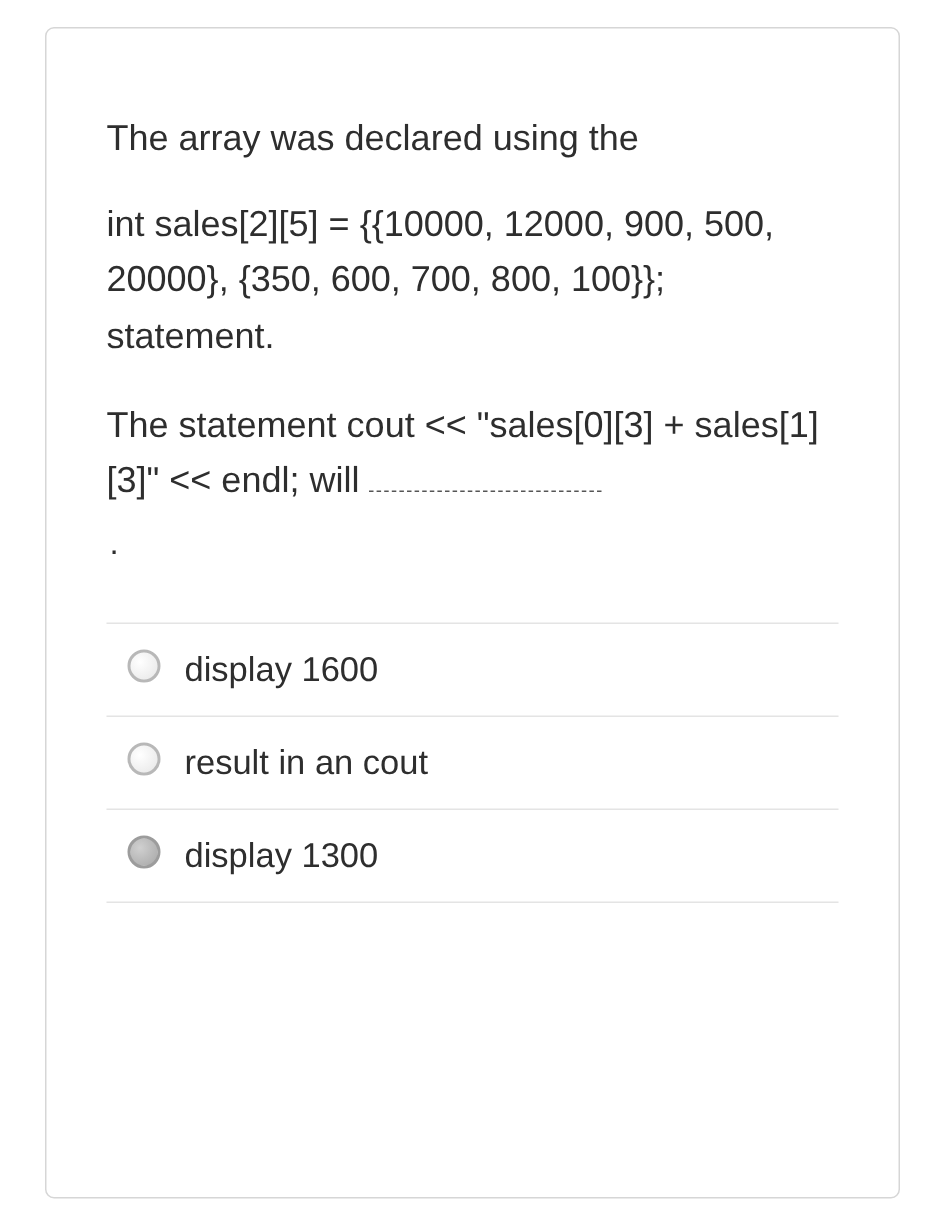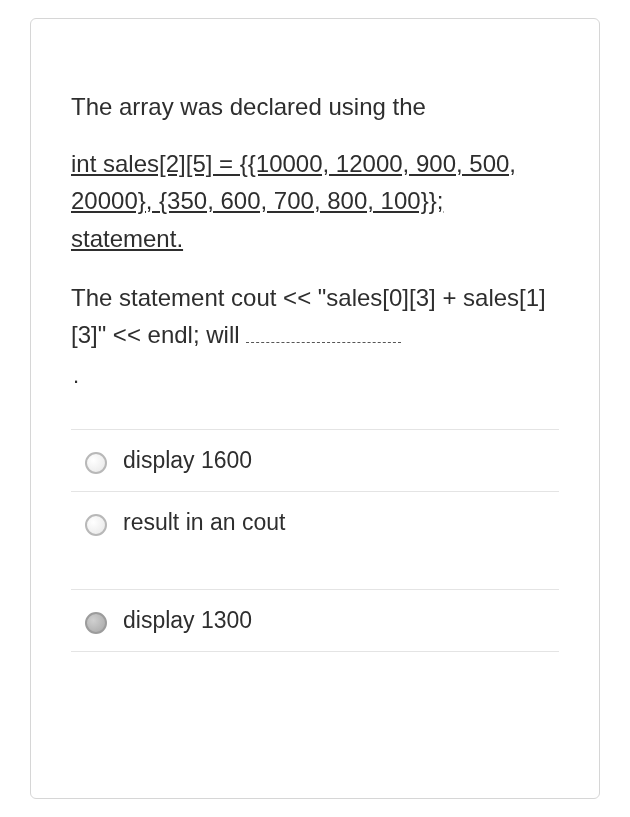--- a/index.html
+++ b/index.html
@@ -10,34 +10,33 @@
     body {
       font-family: -apple-system, BlinkMacSystemFont, "Segoe UI", Helvetica, Arial, sans-serif;
       background: #fff;
       width: 630px;
       height: 817px;
       padding: 18px 30px;
     }
     .card {
       border: 1.5px solid #d6d6d6;
       border-radius: 6px;
-      padding: 69px 40px 40px 40px;
+      padding: 55px 40px 40px 40px;
       height: 100%;
     }
     .question-text {
       font-size: 24px;
       color: #2e2e2e;
       line-height: 1.55;
     }
     .para1 {
       margin-bottom: 20px;
     }
     .para2 {
       margin-bottom: 22px;
-      text-decoration: underline;
     }
     .para3 {
       margin-bottom: 10px;
     }
     .blank {
       display: inline-block;
       border-bottom: 1.5px dashed #555;
       width: 155px;
       vertical-align: baseline;
       height: 0.9em;
@@ -48,27 +47,26 @@
       color: #2e2e2e;
       margin-top: 8px;
       margin-bottom: 40px;
       padding-left: 2px;
     }
     .options {
       margin-top: 30px;
     }
     .option-row {
       display: flex;
-      align-items: flex-end;
+      align-items: flex-start;
       padding: 17px 4px 17px 14px;
       border-top: 1.5px solid #e4e4e4;
     }
     .option-row:last-child {
       border-bottom: 1.5px solid #e4e4e4;
-      margin-top: 36px;
     }
     .radio {
       width: 22px;
       height: 22px;
       border-radius: 50%;
       border: 2px solid #b8b8b8;
       background: radial-gradient(circle at 35% 35%, #ffffff 0%, #f0f0f0 60%, #e6e6e6 100%);
       flex-shrink: 0;
       margin-right: 16px;
     }

